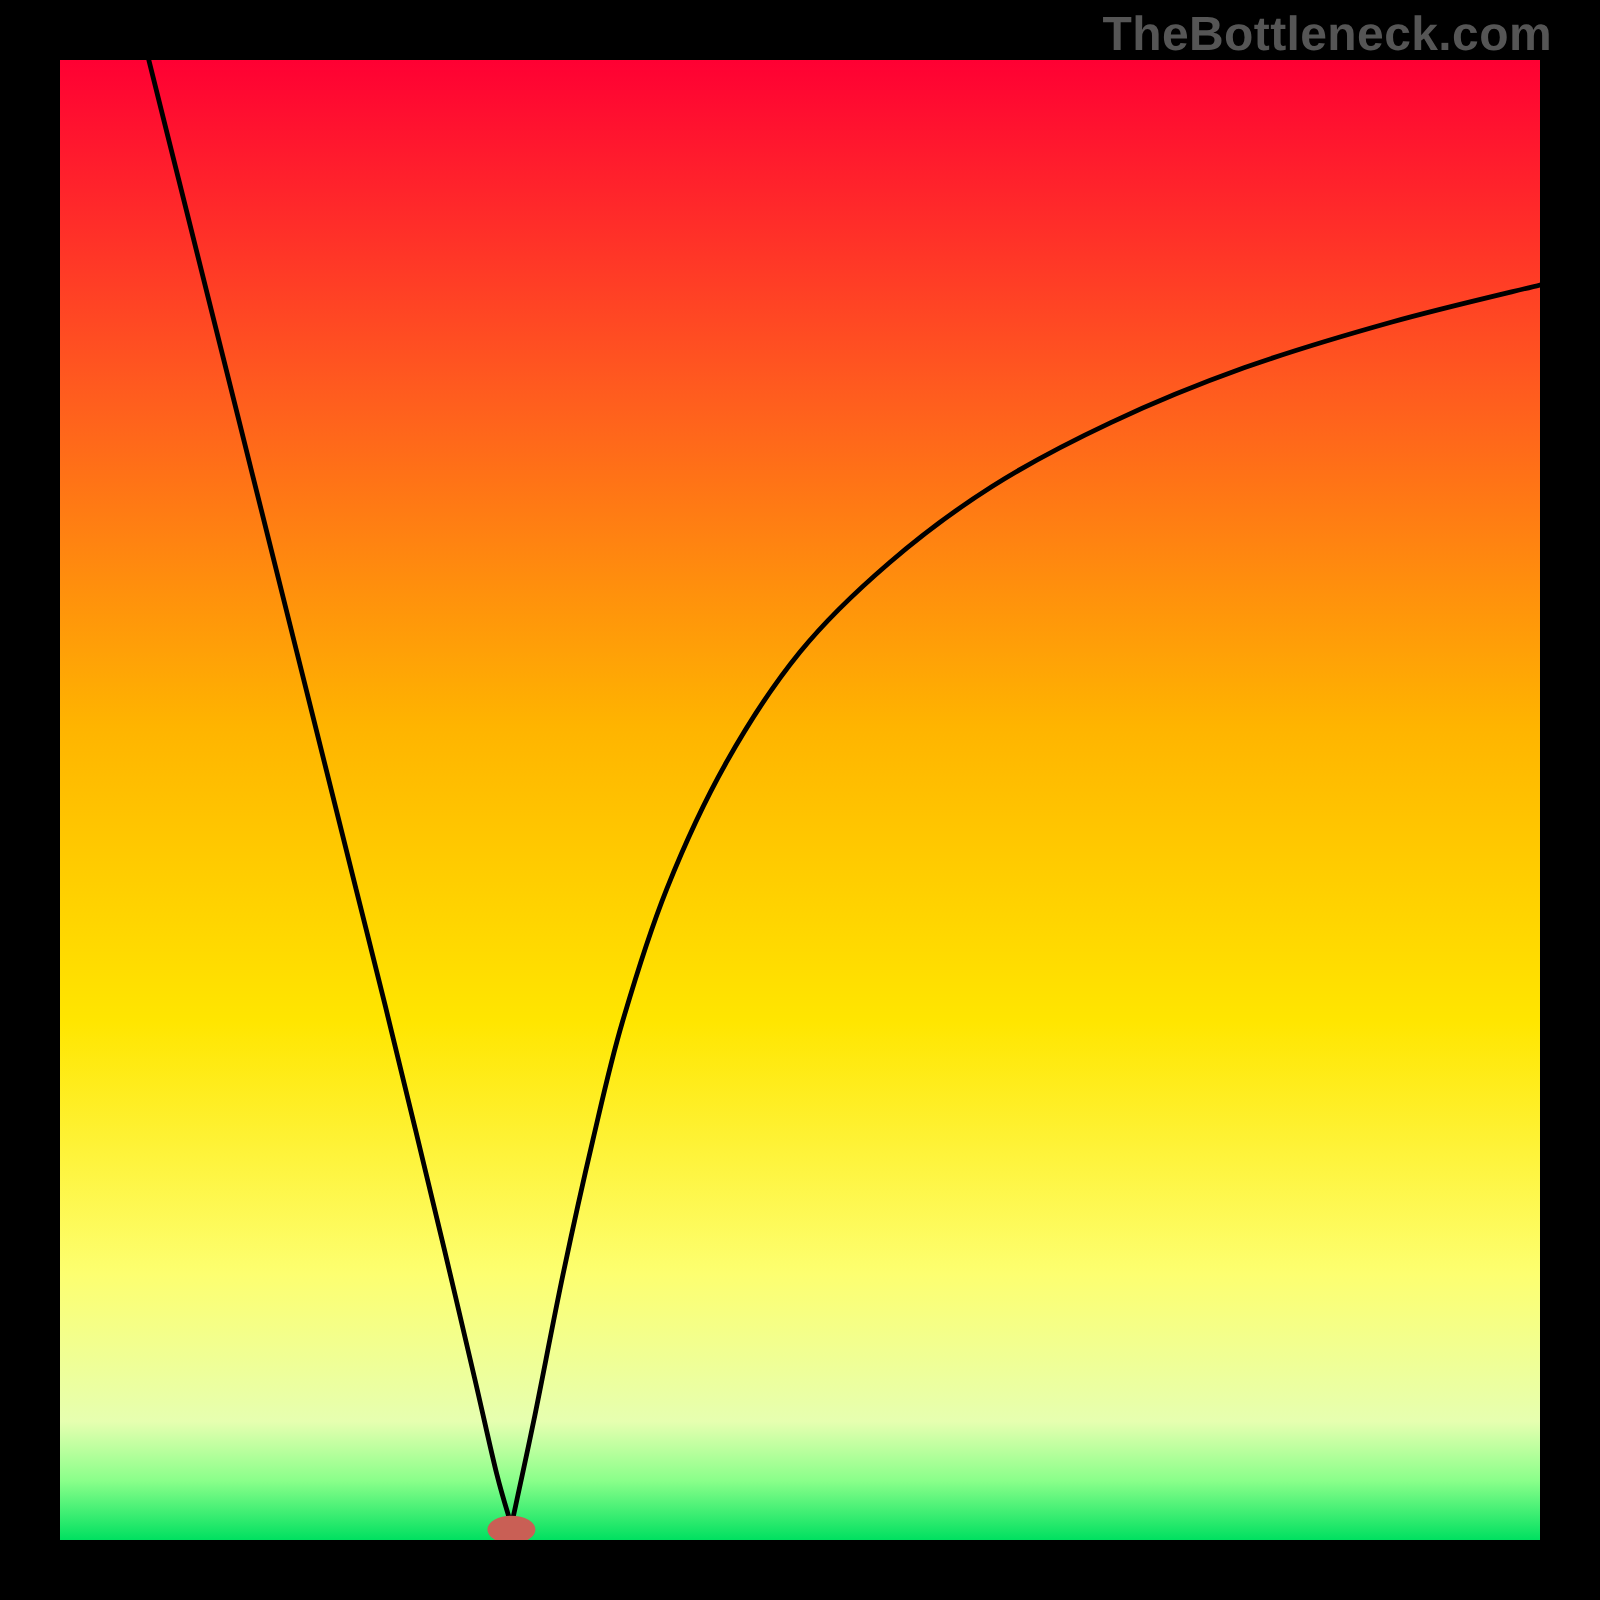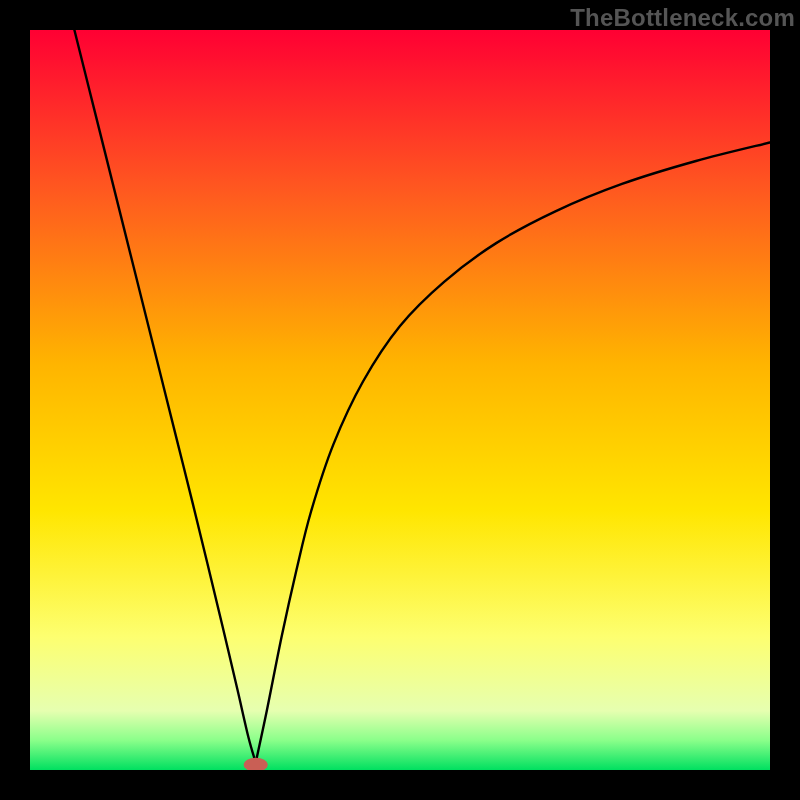--- a/index.html
+++ b/index.html
@@ -25,21 +25,21 @@
     height: 740px;
   }
   .plot-area svg {
     display: block;
     width: 740px;
     height: 740px;
   }
   .watermark {
     position: absolute;
     top: 4px;
-    right: 5px;
+    right: 24px;
     color: #555;
     font-size: 24px;
     font-weight: 600;
     letter-spacing: 0.2px;
     user-select: none;
   }
 </style>
 </head>
 <body>
 

